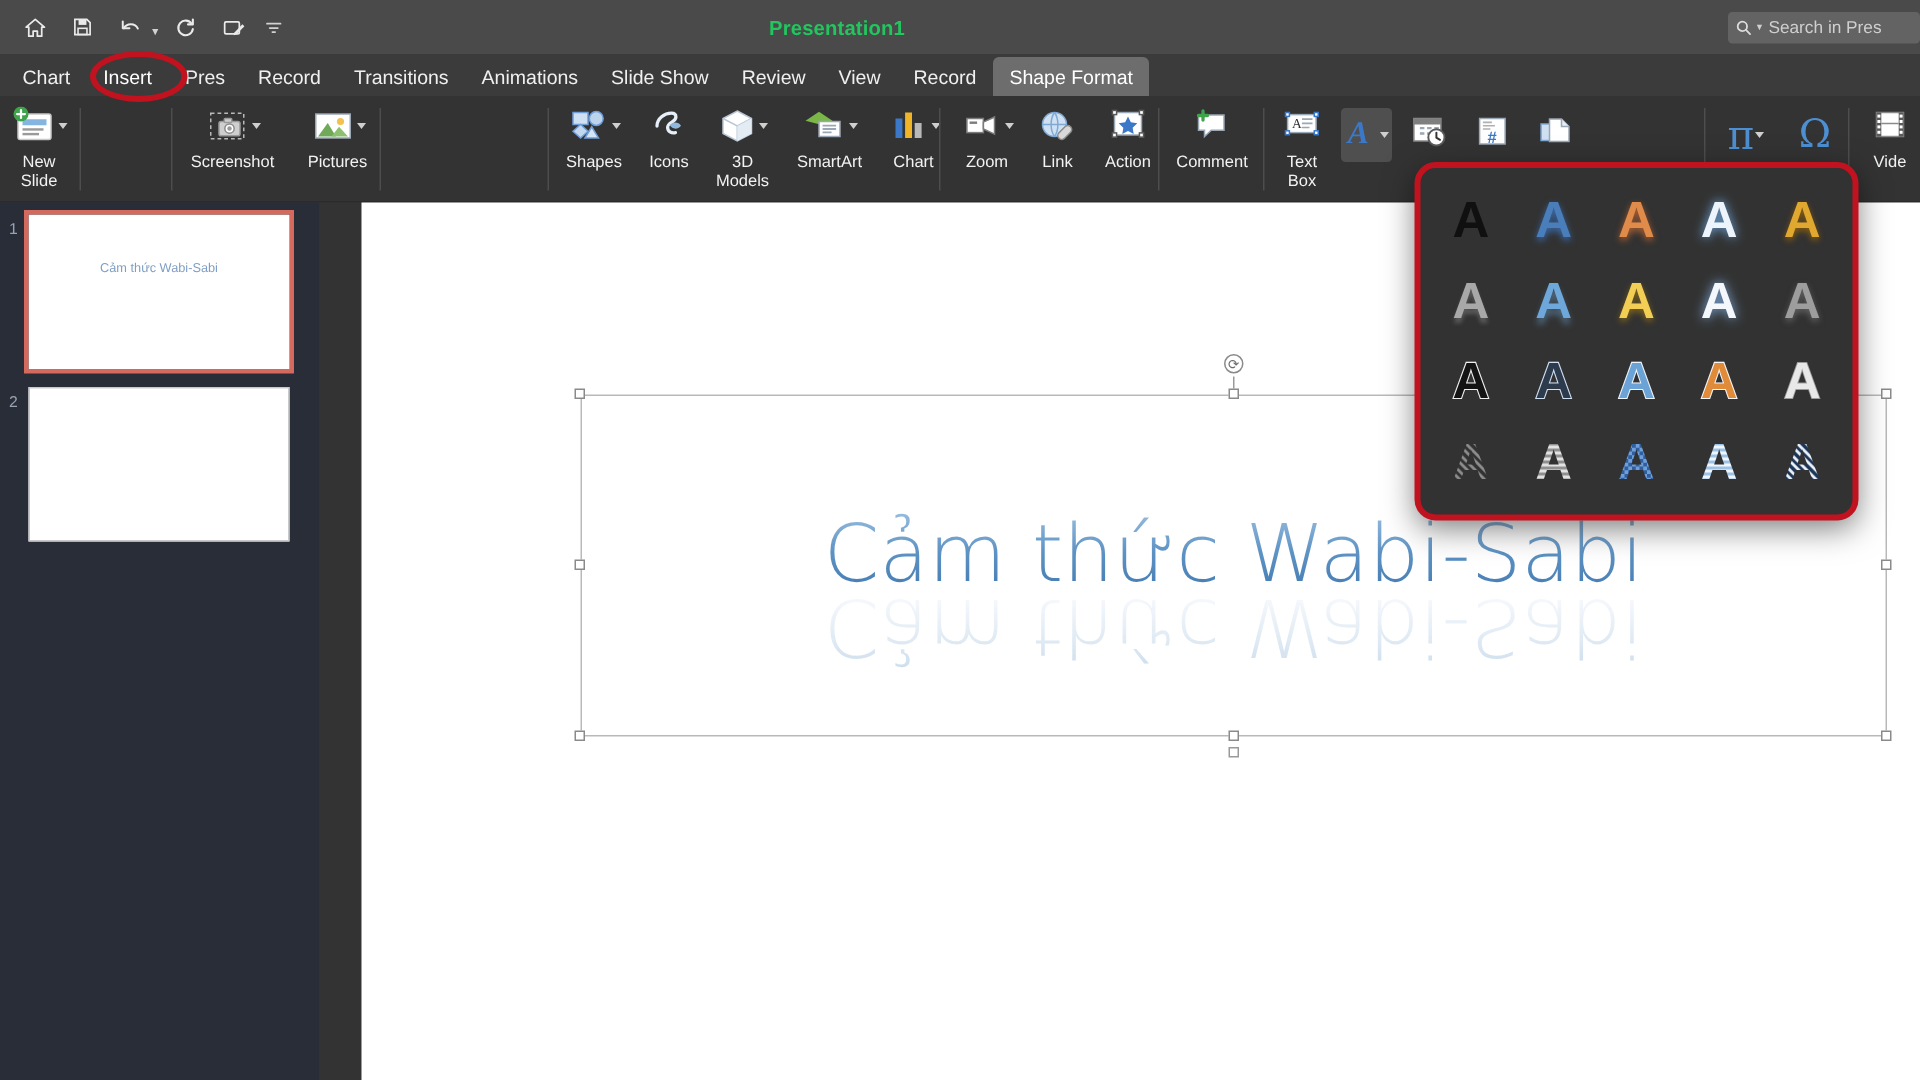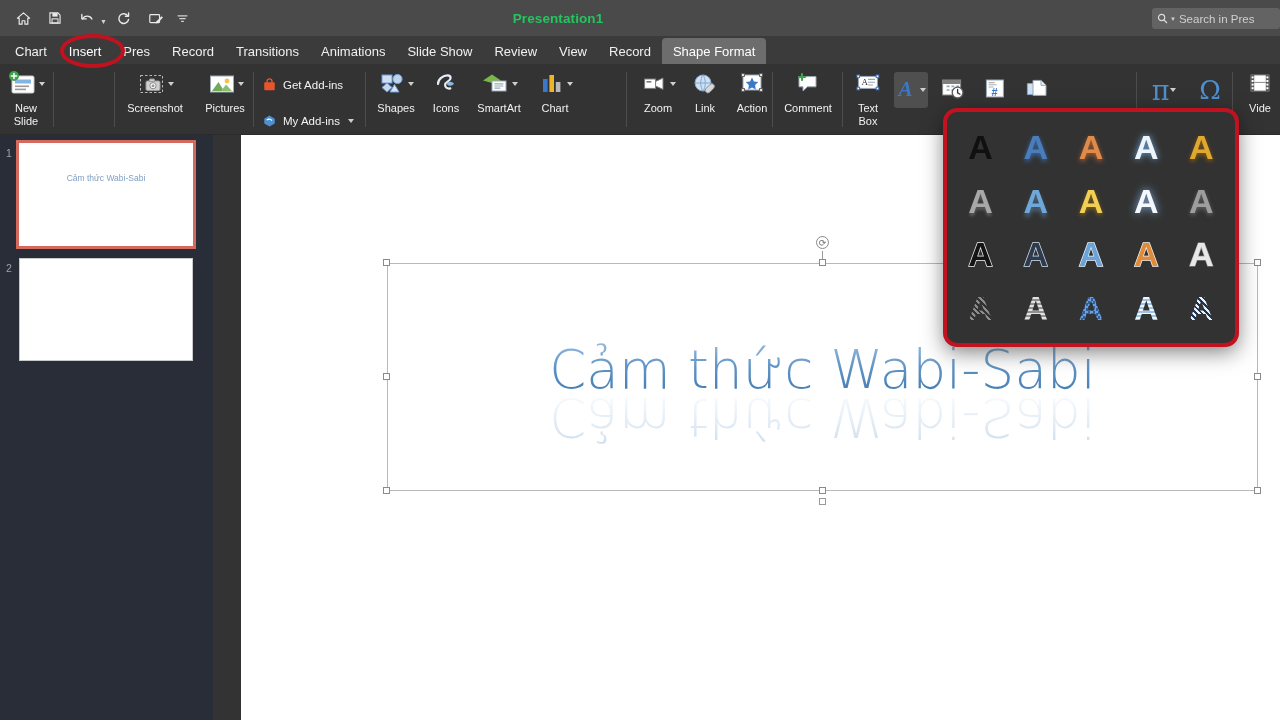--- a/index.html
+++ b/index.html
@@ -287,41 +287,20 @@
             <path d="M5 20 11.5 11l5.5 9Z" fill="#71a95a"></path>
             <path d="M14 20 19 13.5 25 20Z" fill="#8cc06f"></path>
           </svg>
           <span class="tri"></span>
         </div>
         <div class="lbl">Pictures</div>
       </div>
     </div>
     <div class="sep" style="left:253px;"></div>
 
-    <div class="rgroup" style="left:258px; flex-direction:column; padding-top:10px;">
-      <div class="ritem-small">
-        <span>
-          <svg width="15" height="15" viewBox="0 0 16 16">
-            <rect x="2.4" y="5.6" width="11.2" height="8.4" rx="1" fill="#e8552d"></rect>
-            <path d="M5.4 6.2V4.6a2.6 2.6 0 0 1 5.2 0v1.6" fill="none" stroke="#e8552d" stroke-width="1.5"></path>
-          </svg>
-        </span>
-        <span>Get Add-ins</span>
-      </div>
-      <div class="ritem-small" style="margin-top:14px;">
-        <span>
-          <svg width="15" height="15" viewBox="0 0 16 16">
-            <path d="M8 2.6 13.6 6v5.2L8 14.4 2.4 11.2V6Z" fill="#4d8fd1"></path>
-            <path d="M5 7.6c1.8-1.4 4.2-1.2 5.6.6" fill="none" stroke="#ffffff" stroke-width="1.2"></path>
-          </svg>
-        </span>
-        <span>My Add-ins</span>
-        <span class="tri" style="margin-left:2px;"></span>
-      </div>
-    </div>
     <div class="sep" style="left:365px;"></div>
 
     <div class="rgroup" style="left:368px;">
       <div class="ritem" style="width:56px;">
         <div class="glyph ritem-row">
           <svg width="28" height="26" viewBox="0 0 28 26">
             <rect x="3" y="4" width="10" height="8" fill="#cfe0f2" stroke="#6f9ed8"></rect>
             <circle cx="18.5" cy="8" r="4.6" fill="#bcd4ec" stroke="#6f9ed8"></circle>
             <path d="M11 21 15.5 13.5 20 21Z" fill="#d6e5f5" stroke="#6f9ed8"></path>
             <path d="M3 16.5 8 12l5 4.5-5 4.5Z" fill="#c3d8ef" stroke="#6f9ed8"></path>
@@ -331,20 +310,32 @@
         <div class="lbl">Shapes</div>
       </div>
       <div class="ritem" style="width:44px;">
         <div class="glyph">
           <svg width="27" height="26" viewBox="0 0 27 26">
             <path d="M5 13c0-5 5-8.6 9.6-8.6 2 0 3 1.2 3 2.6 0 3.6-5.5 3.2-5.5 7 0 2.6 2.4 4 5.2 3.4" fill="none" stroke="#e6eef7" stroke-width="2.2" stroke-linecap="round"></path>
             <path d="M13.4 12.4c2.4-2.6 6-2.2 7.6.4-2 2.6-5.6 2.8-7.6-.4Z" fill="#8fb8de"></path>
           </svg>
         </div>
         <div class="lbl">Icons</div>
+      </div>
+      <div class="ritem" style="width:54px;">
+        <div class="glyph ritem-row">
+          <svg width="27" height="26" viewBox="0 0 27 26">
+            <path d="M13.5 3 23 8v10l-9.5 5L4 18V8Z" fill="#ffffff" stroke="#b9c7d4"></path>
+            <path d="M4 8l9.5 5L23 8M13.5 13v10" fill="none" stroke="#b9c7d4"></path>
+            <path d="M13.5 13 23 8v10l-9.5 5Z" fill="#e3ebf3"></path>
+          </svg>
+          <span class="tri"></span>
+        </div>
+        <div class="lbl">3D
+Models</div>
       </div>
       <div class="ritem" style="width:62px;">
         <div class="glyph ritem-row">
           <svg width="30" height="26" viewBox="0 0 30 26">
             <path d="M2 9.5 11 3.5l9 6-9 2.4Z" fill="#7ab648"></path>
             <rect x="11" y="10" width="14" height="10" fill="#ffffff" stroke="#9aa7b4"></rect>
             <path d="M13.4 12.8h9M13.4 15h9M13.4 17.2h6" stroke="#9aa7b4" stroke-width="1.2"></path>
           </svg>
           <span class="tri"></span>
         </div>

